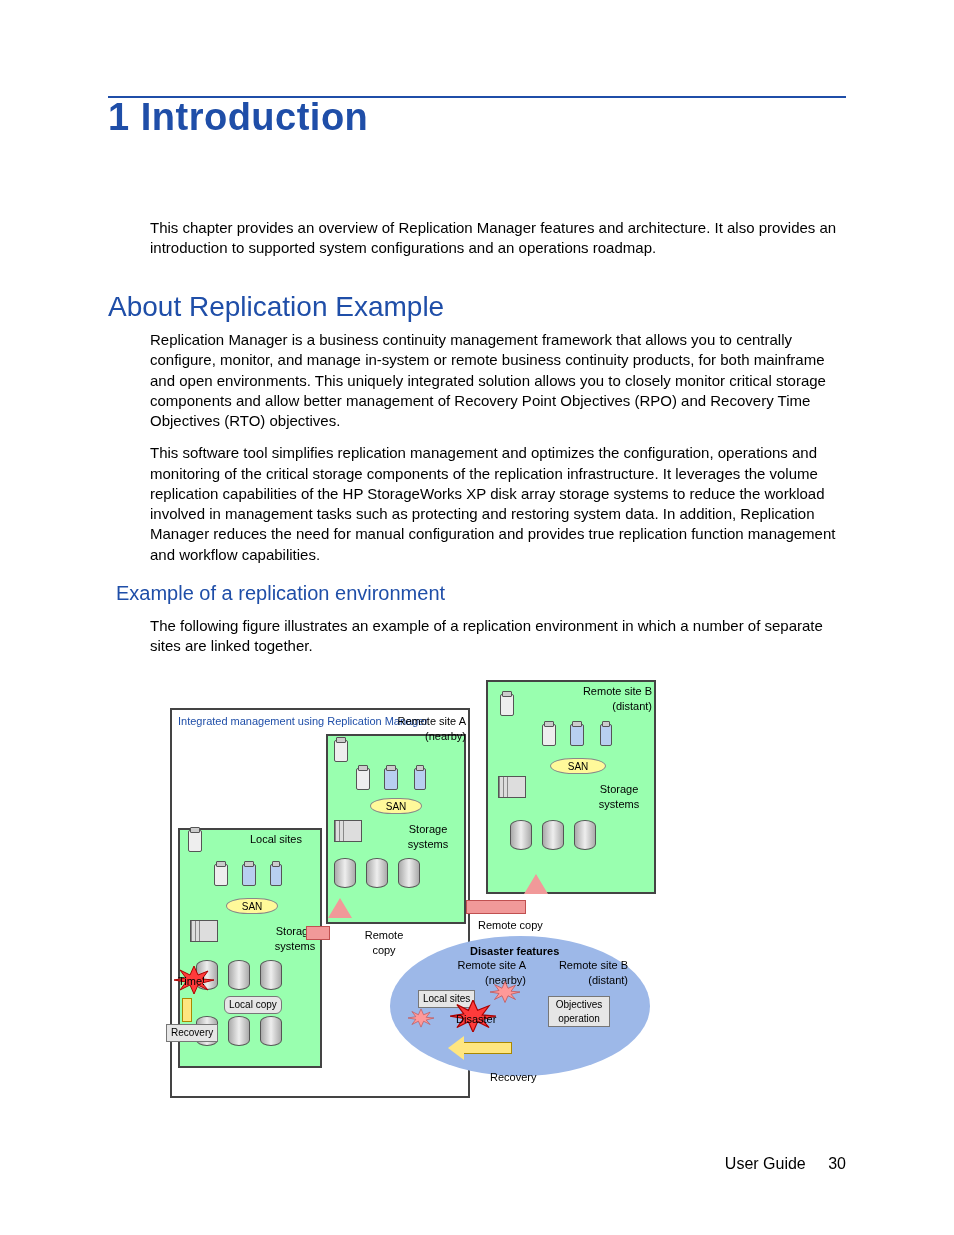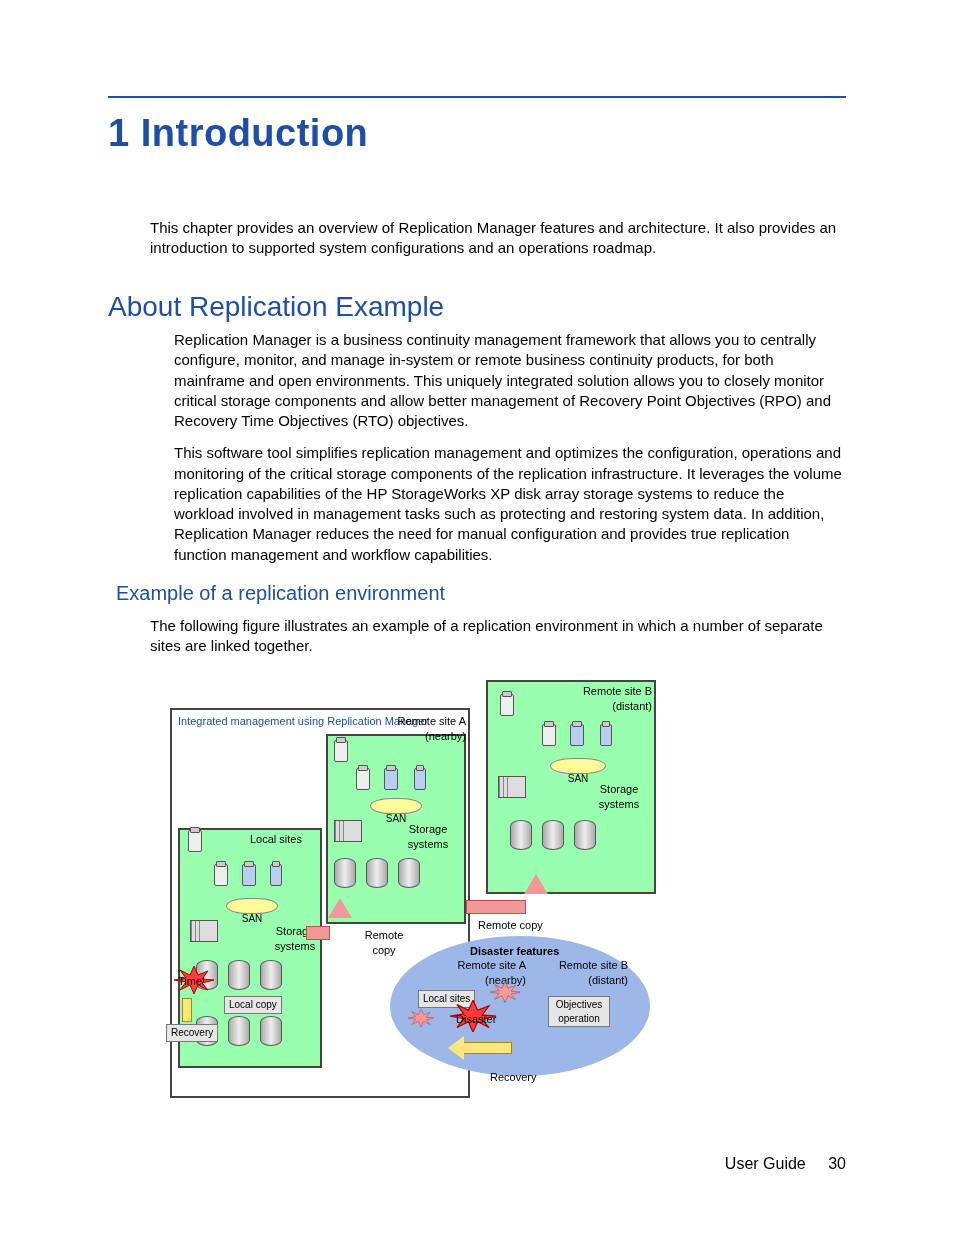--- a/index.html
+++ b/index.html
@@ -7,52 +7,52 @@
     width:954px;height:1235px;
     font-family:"Segoe UI","Futura","Helvetica Neue",Arial,sans-serif;
     color:#000;font-size:15px;line-height:1.35;
     position:relative;box-sizing:border-box;
   }
   .rule{
     position:absolute;left:108px;right:108px;top:96px;
     border-top:2px solid #1f4ea8;
   }
   .h1{
-    position:absolute;left:108px;top:108px;
+    position:absolute;left:108px;top:92px;
     font-size:38px;font-weight:600;color:#1f4ea8;letter-spacing:.5px;
   }
   .intro{
     position:absolute;left:150px;right:108px;top:218px;
   }
   .h2{
     position:absolute;left:108px;top:288px;
     font-size:28px;font-weight:400;color:#1f4ea8;
   }
   .p-about{
-    position:absolute;left:150px;right:108px;top:330px;margin-left:24px;
+    position:absolute;left:150px;right:108px;top:330px;
   }
   .p-about p{margin:0 0 12px 0;}
   .h3{
     position:absolute;left:116px;top:580px;
     font-size:20px;font-weight:400;color:#1f4ea8;
   }
   .p-example{
     position:absolute;left:150px;right:124px;top:616px;
   }
 
   
   .figure{
     position:absolute;left:170px;top:680px;width:500px;height:420px;
     font-family:Arial,Helvetica,sans-serif;font-size:10px;color:#000;
   }
   .figure div{box-sizing:border-box;}
   .site-box{position:absolute;border:2px solid #444;background:#99ffaf;}
   .site-label{position:absolute;font-size:11px;text-align:right;}
   .caption{position:absolute;font-size:11px;}
-  .san{position:absolute;background:#fff99a;border:1px solid #888;border-radius:50%/60%;text-align:center;font-size:10px;padding-top:13px;}
+  .san{position:absolute;background:#fff99a;border:1px solid #888;border-radius:50%/60%;text-align:center;font-size:10px;padding-top:1px;}
   .server{position:absolute;width:14px;height:22px;background:#eee;border:1px solid #555;border-radius:2px;}
   .server::after{content:"";position:absolute;top:-4px;left:1px;right:1px;height:4px;background:#ccc;border:1px solid #555;border-radius:1px;}
   .rack{position:absolute;width:28px;height:22px;background:#ddd;border:1px solid #555;background-image:linear-gradient(to right,#888 0 1px,transparent 1px 4px,#888 4px 5px,transparent 5px 8px,#888 8px 9px,transparent 9px);}
   .cyl{position:absolute;width:22px;height:30px;background:linear-gradient(to right,#aaa,#eee,#aaa);border:1px solid #555;border-radius:11px/6px;}
   .arrow{position:absolute;}
   .arrow.red{background:#f19999;}
   .arrow.yellow{background:#ffe680;}
   .arrow-head{position:absolute;width:0;height:0;}
   .oval{position:absolute;border-radius:50%;}
   .tag{position:absolute;background:#e6e6e6;border:1px solid #777;padding:1px 4px;font-size:10px;}
@@ -135,21 +135,21 @@
   <div class="cyl" style="left:90px;top:280px;"></div>
   <div class="cyl" style="left:26px;top:336px;"></div>
   <div class="cyl" style="left:58px;top:336px;"></div>
   <div class="cyl" style="left:90px;top:336px;"></div>
 
   <svg class="starburst" style="left:4px;top:286px;" width="40" height="28" viewBox="0 0 40 28">
     <polygon points="20,0 24,9 34,5 28,13 40,14 28,17 34,24 24,19 20,28 16,19 6,24 12,16 0,14 12,12 6,4 16,9" fill="#ff3b3b" stroke="#a00"></polygon>
   </svg>
   <div class="caption" style="left:8px;top:294px;color:#000;">Time!</div>
 
-  <div class="tag" style="left:54px;top:316px;">Local copy</div>
+  <div class="tag" style="left:54px;top:316px;border-radius:6px;">Local copy</div>
 
   <div class="arrow yellow" style="left:12px;top:318px;width:10px;height:24px;border:1px solid #aa8800;"></div>
   <div class="tag" style="left:0px;top:344px;left:-4px;">Recovery</div>
 
   <div class="arrow red" style="left:136px;top:246px;width:24px;height:14px;border:1px solid #c05050;"></div>
   <div class="arrow-head" style="left:158px;top:218px;border-left:12px solid transparent;border-right:12px solid transparent;border-bottom:20px solid #f19999;"></div>
   <div class="caption" style="left:192px;top:248px;width:44px;text-align:center;">
     <span>Remote copy</span>
   </div>
 

